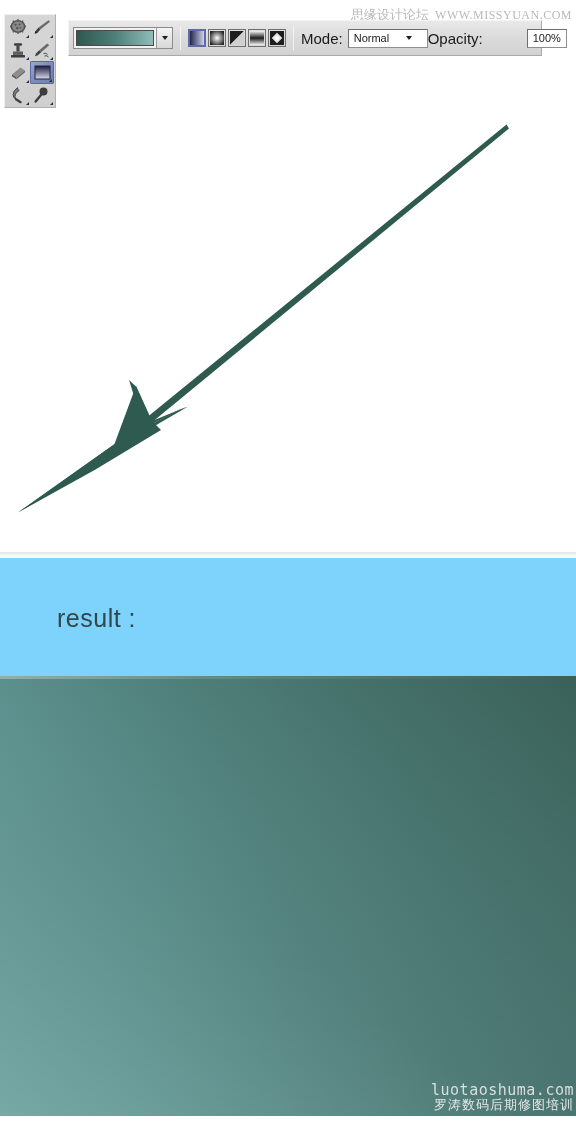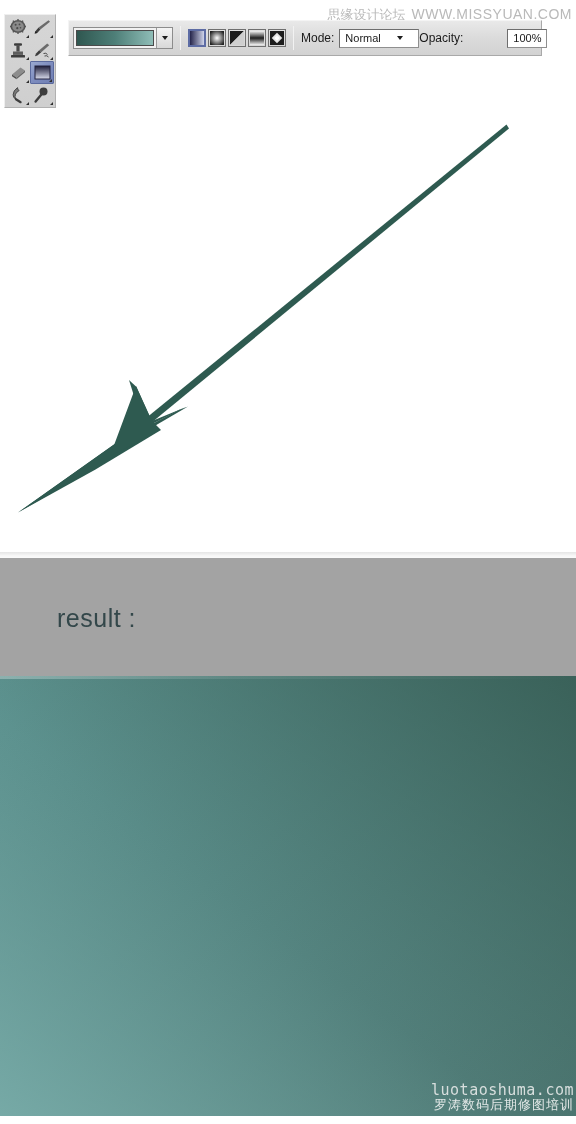--- a/index.html
+++ b/index.html
@@ -36,22 +36,22 @@
     white-space: nowrap;
     user-select: none;
   }
   #watermark-top .wm-cn {
     font-family: "DejaVu Sans", sans-serif;
     font-size: 13px;
     letter-spacing: 0px;
     margin-left: 12px;
   }
   #watermark-top .wm-en {
-    font-family: Liberation Sans, sans-serif;
-    font-size: 14px;
+    font-family: Liberation Serif, serif;
+    font-size: 12px;
     letter-spacing: 0.5px;
   }
 
   
   #tool-palette {
     position: absolute;
     left: 4px; top: 14px;
     width: 52px;
     height: 94px;
     background: linear-gradient(to bottom, #d6d6d6 0%, #cfcfcf 100%);
@@ -159,21 +159,21 @@
   }
 
   
   #mode-group, #opacity-group {
     display: flex;
     align-items: center;
     gap: 5px;
   }
   .ob-label {
     font-family: "Liberation Sans", sans-serif;
-    font-size: 12px;
+    font-size: 15px;
     color: #1a1a1a;
     white-space: nowrap;
   }
   #mode-select {
     width: 80px;
     height: 19px;
     background: #ffffff;
     border: 1px solid #8f8f8f;
     border-top-color: #6e6e6e;
     border-left-color: #6e6e6e;
@@ -222,21 +222,21 @@
     height: 8px;
     background: linear-gradient(to bottom, rgba(0,0,0,0.10) 0%, rgba(0,0,0,0.035) 45%, rgba(0,0,0,0) 100%);
   }
 
   
   #result-section {
     position: absolute;
     left: 0; top: 558px;
     width: 576px;
     height: 118px;
-    background: #a3a3a3;
+    background: #7dd3fc;
   }
   #result-label {
     position: absolute;
     left: 57px;
     top: 46px;
     font-family: "Liberation Sans", sans-serif;
     font-size: 25px;
     color: #33474a;
     letter-spacing: 0.5px;
     white-space: nowrap;

